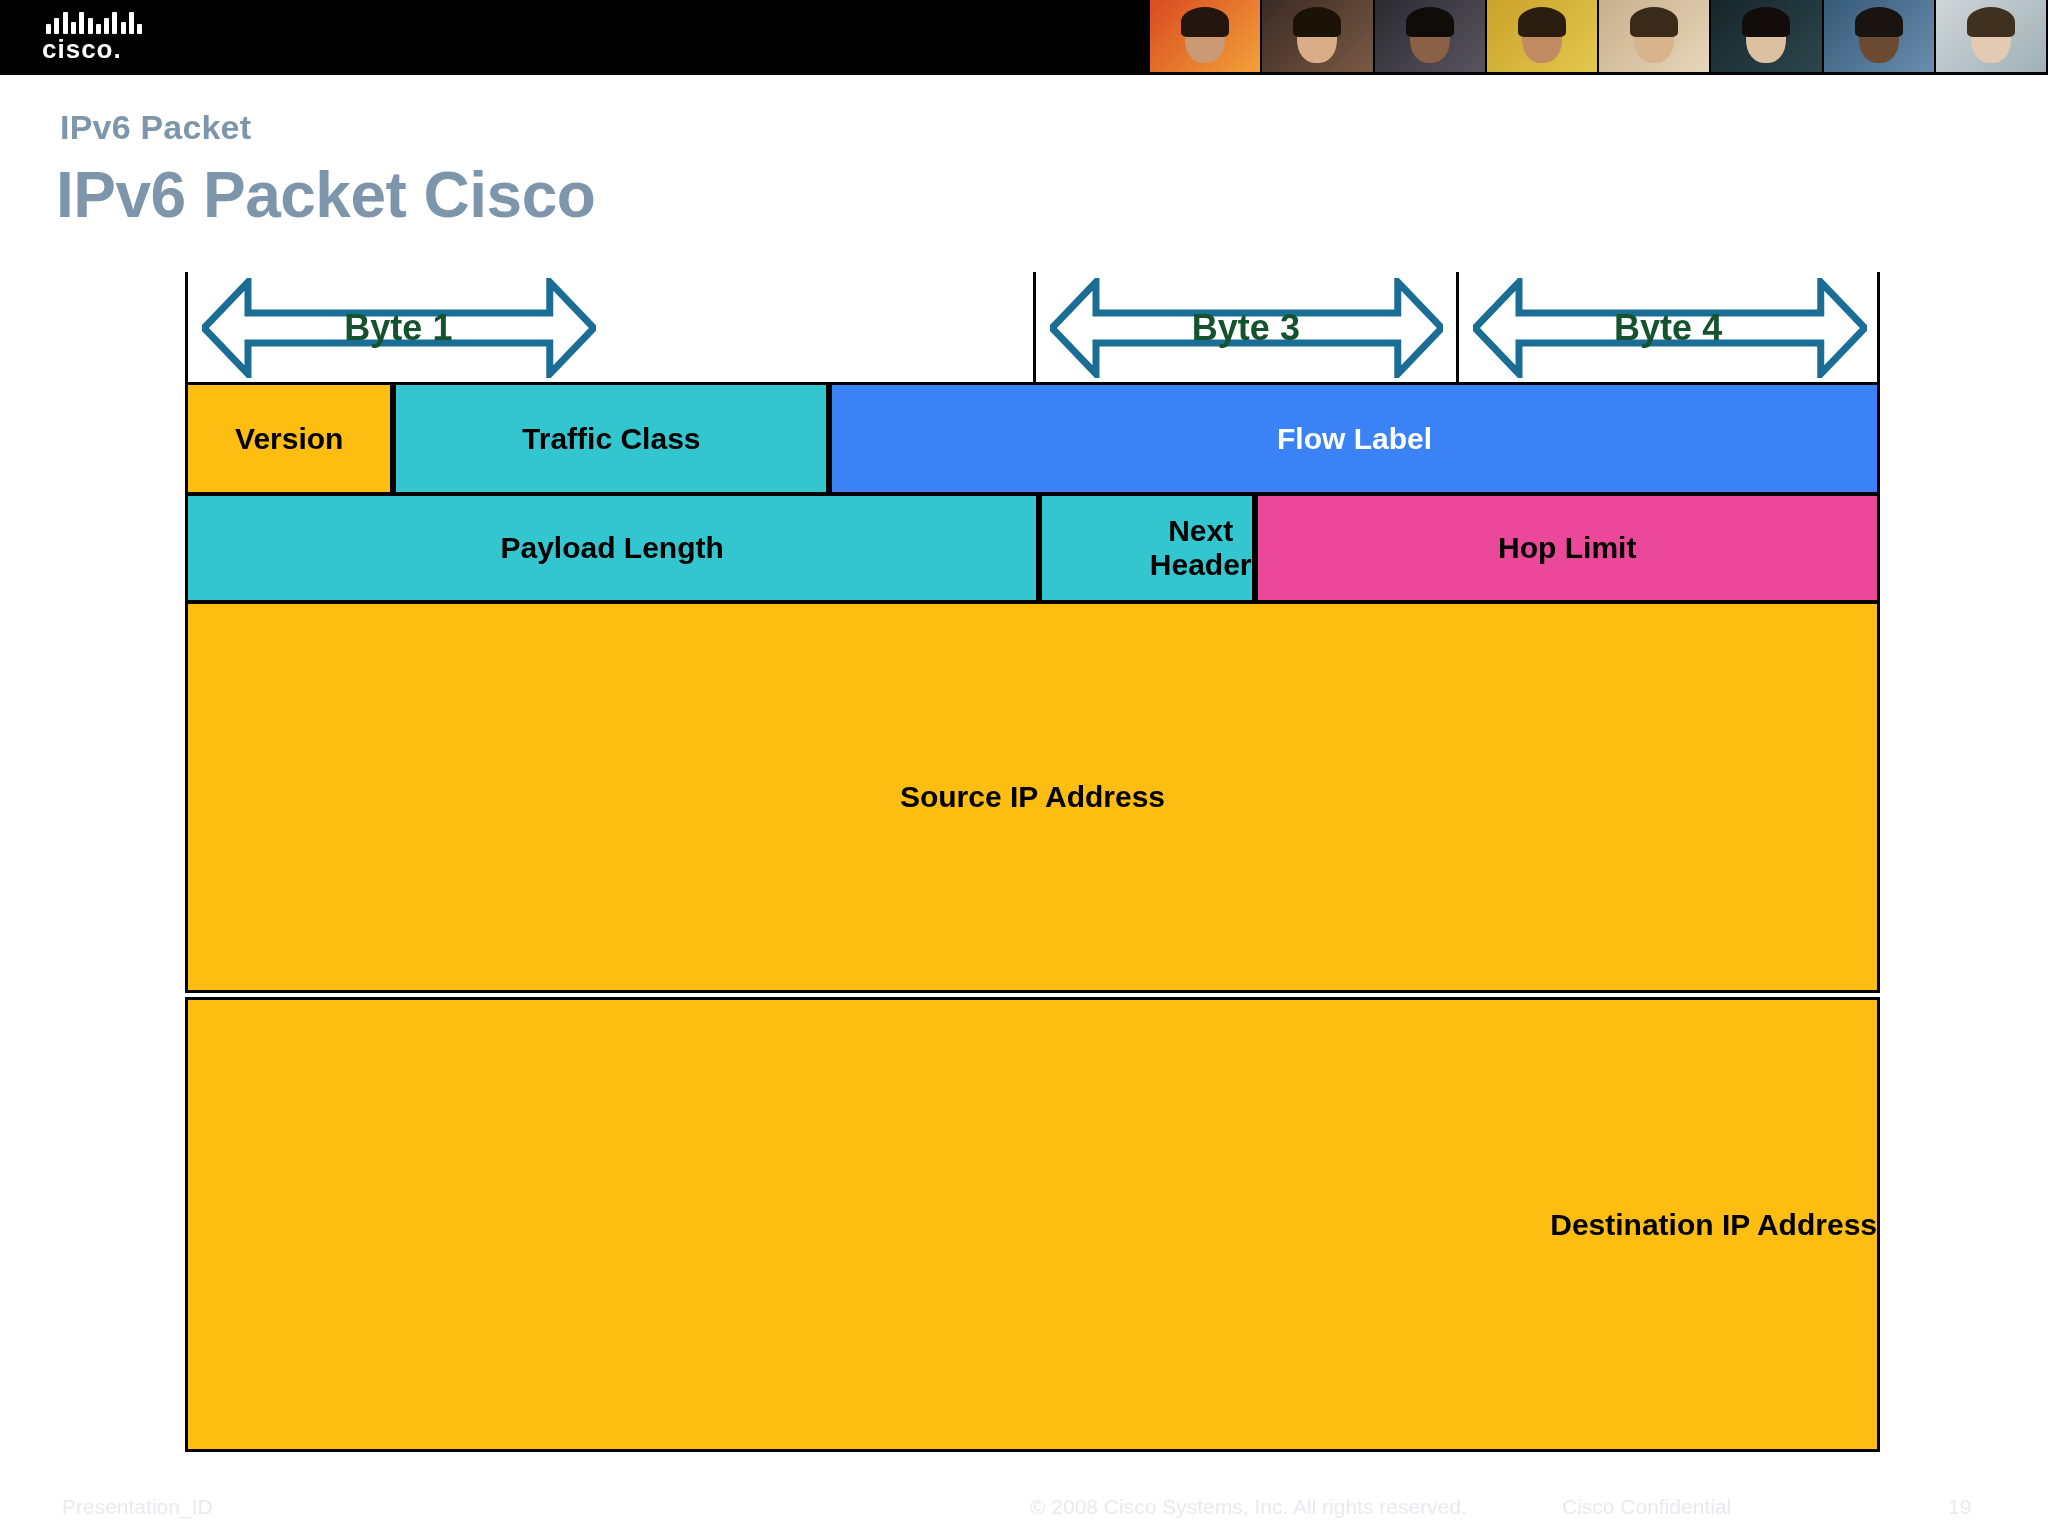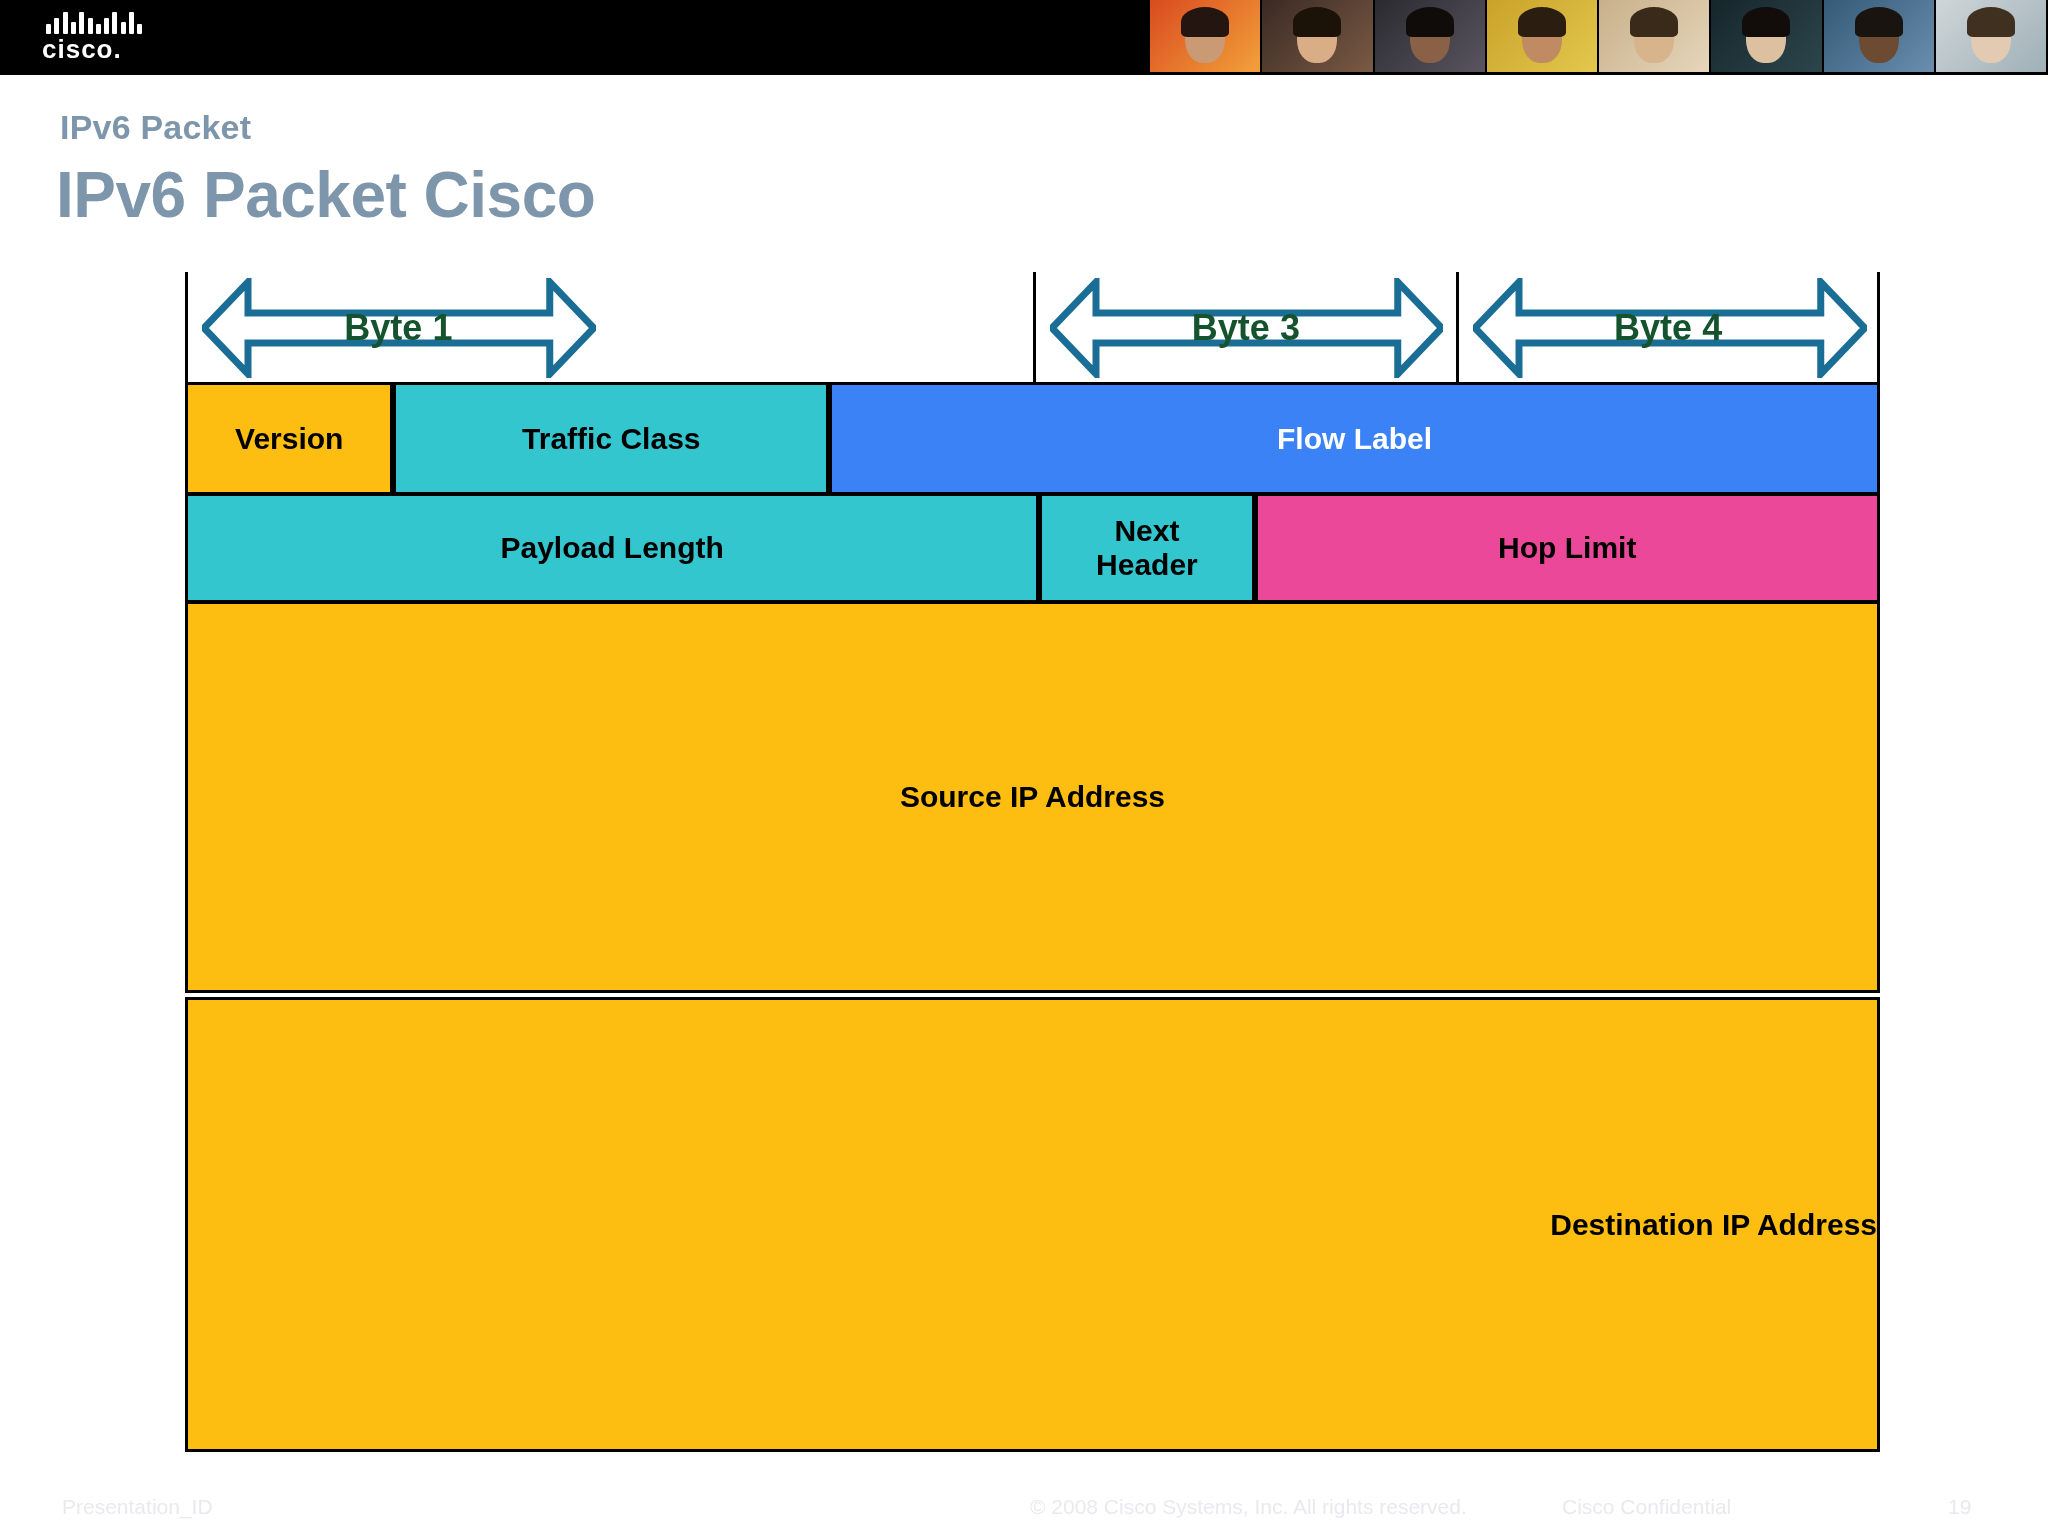--- a/index.html
+++ b/index.html
@@ -193,21 +193,21 @@
       </div>
       <div class="field r1" style="left: 208.485px; width: 435.615px; background: rgb(51, 198, 207); color: rgb(0, 0, 0);">
         <span>Traffic Class</span>
       </div>
       <div class="field r1" style="left: 644.1px; width: 1050.9px; background: #3b82f6; color: rgb(255, 255, 255);">
         <span>Flow Label</span>
       </div>
       <div class="field r2" style="left: 0px; width: 854.28px; background: rgb(51, 198, 207); color: rgb(0, 0, 0);">
         <span>Payload Length</span>
       </div>
-      <div class="field r2" style="left: 854.28px; width: 215.265px; background: rgb(51, 198, 207); color: rgb(0, 0, 0);">
+      <div class="field r2" style="left: 854.28px; width: 215.265px; background: rgb(51, 198, 207); color: rgb(0, 0, 0); justify-content: flex-end;">
         <span>Next<br>Header</span>
       </div>
       <div class="field r2" style="left: 1069.55px; width: 625.455px; background: #ec4899; color: rgb(0, 0, 0);">
         <span>Hop Limit</span>
       </div>
       <div class="field r3" style="left: 0px; width: 1695px; background: rgb(253, 190, 17); color: rgb(0, 0, 0);">
         <span>Source IP Address</span>
       </div>
       <div class="field r4" style="left: 0px; width: 1695px; background: rgb(253, 190, 17); color: rgb(0, 0, 0);">
         <span>Destination IP Address</span>

